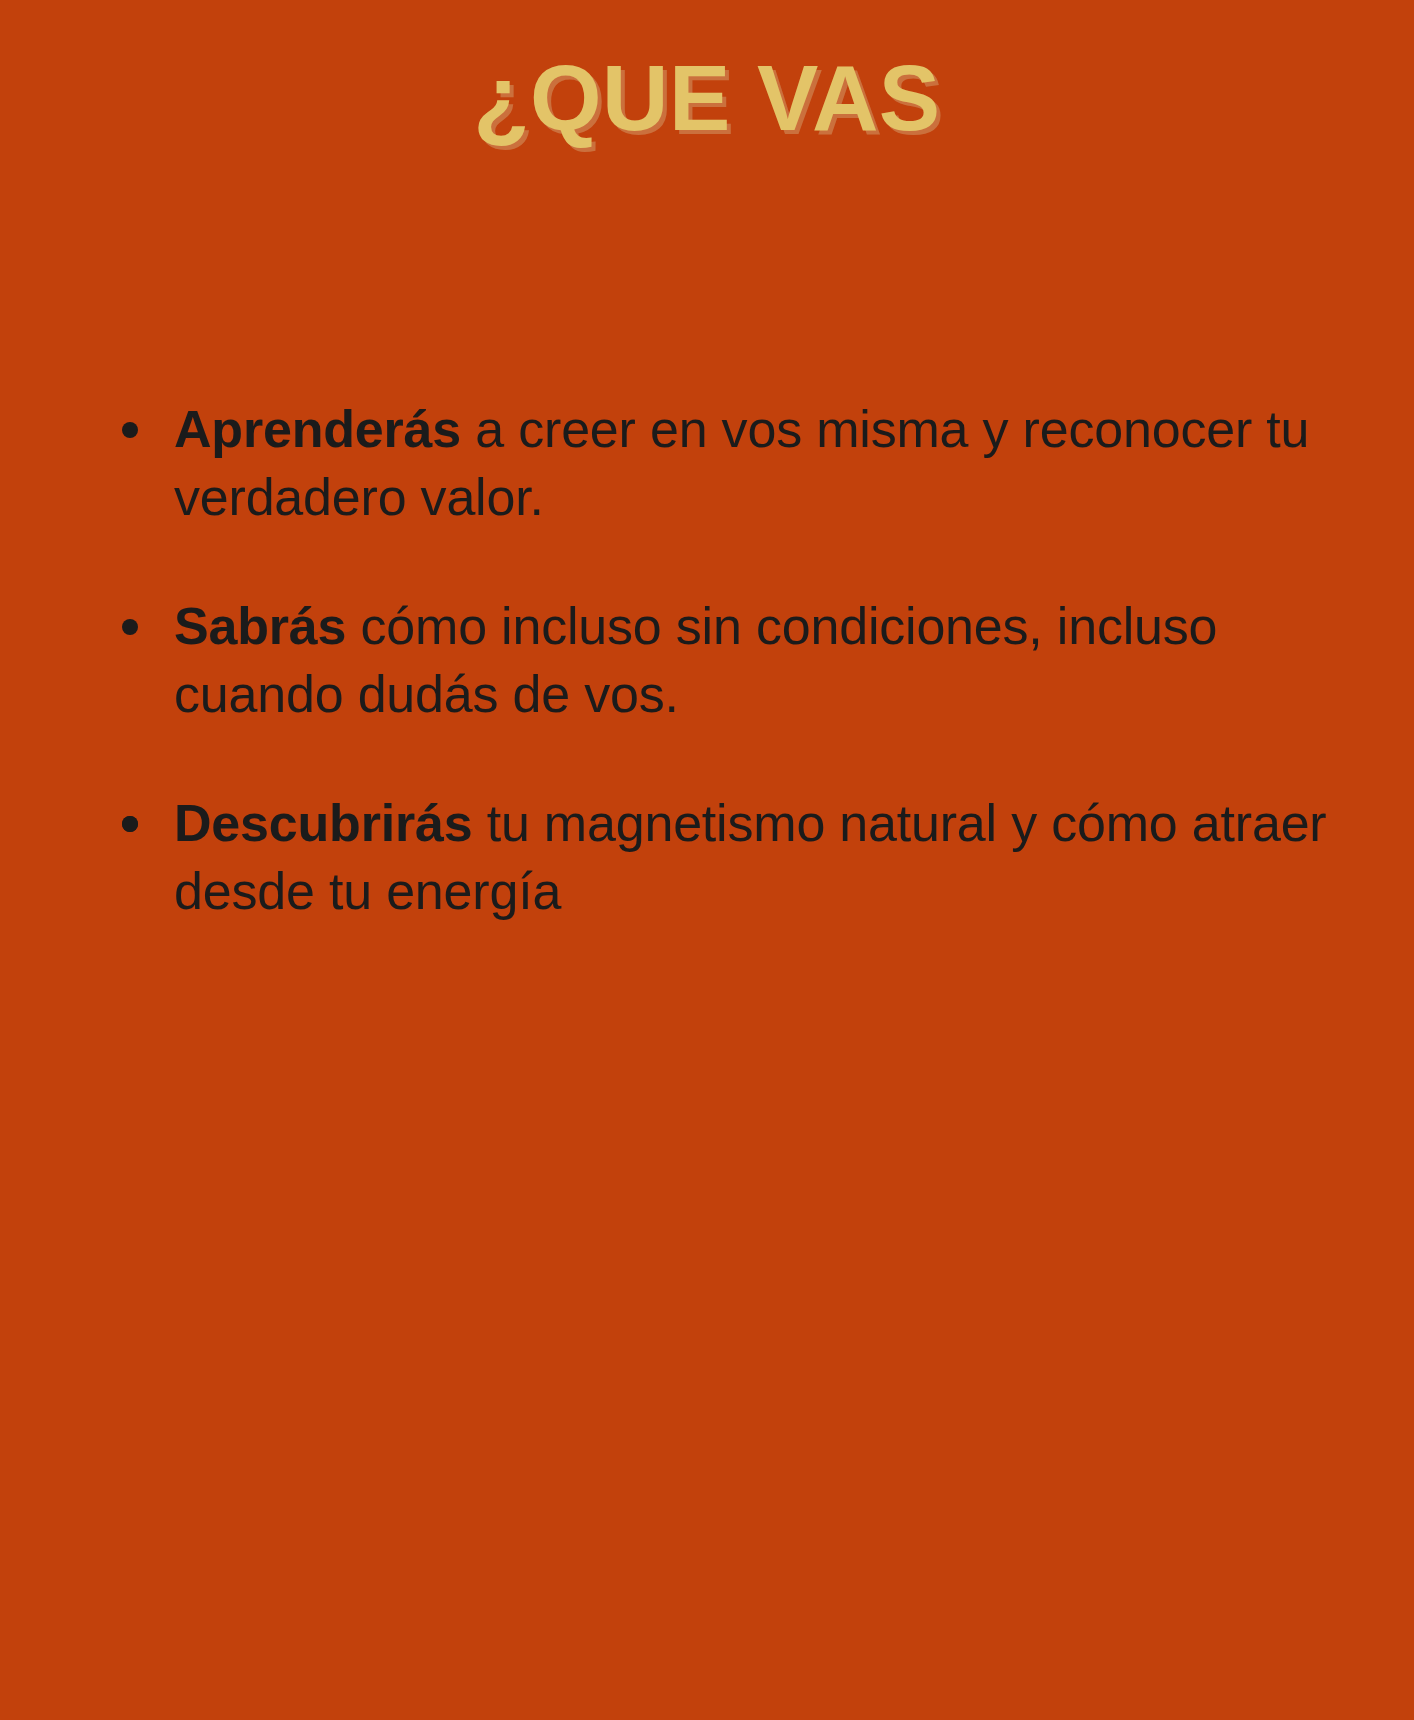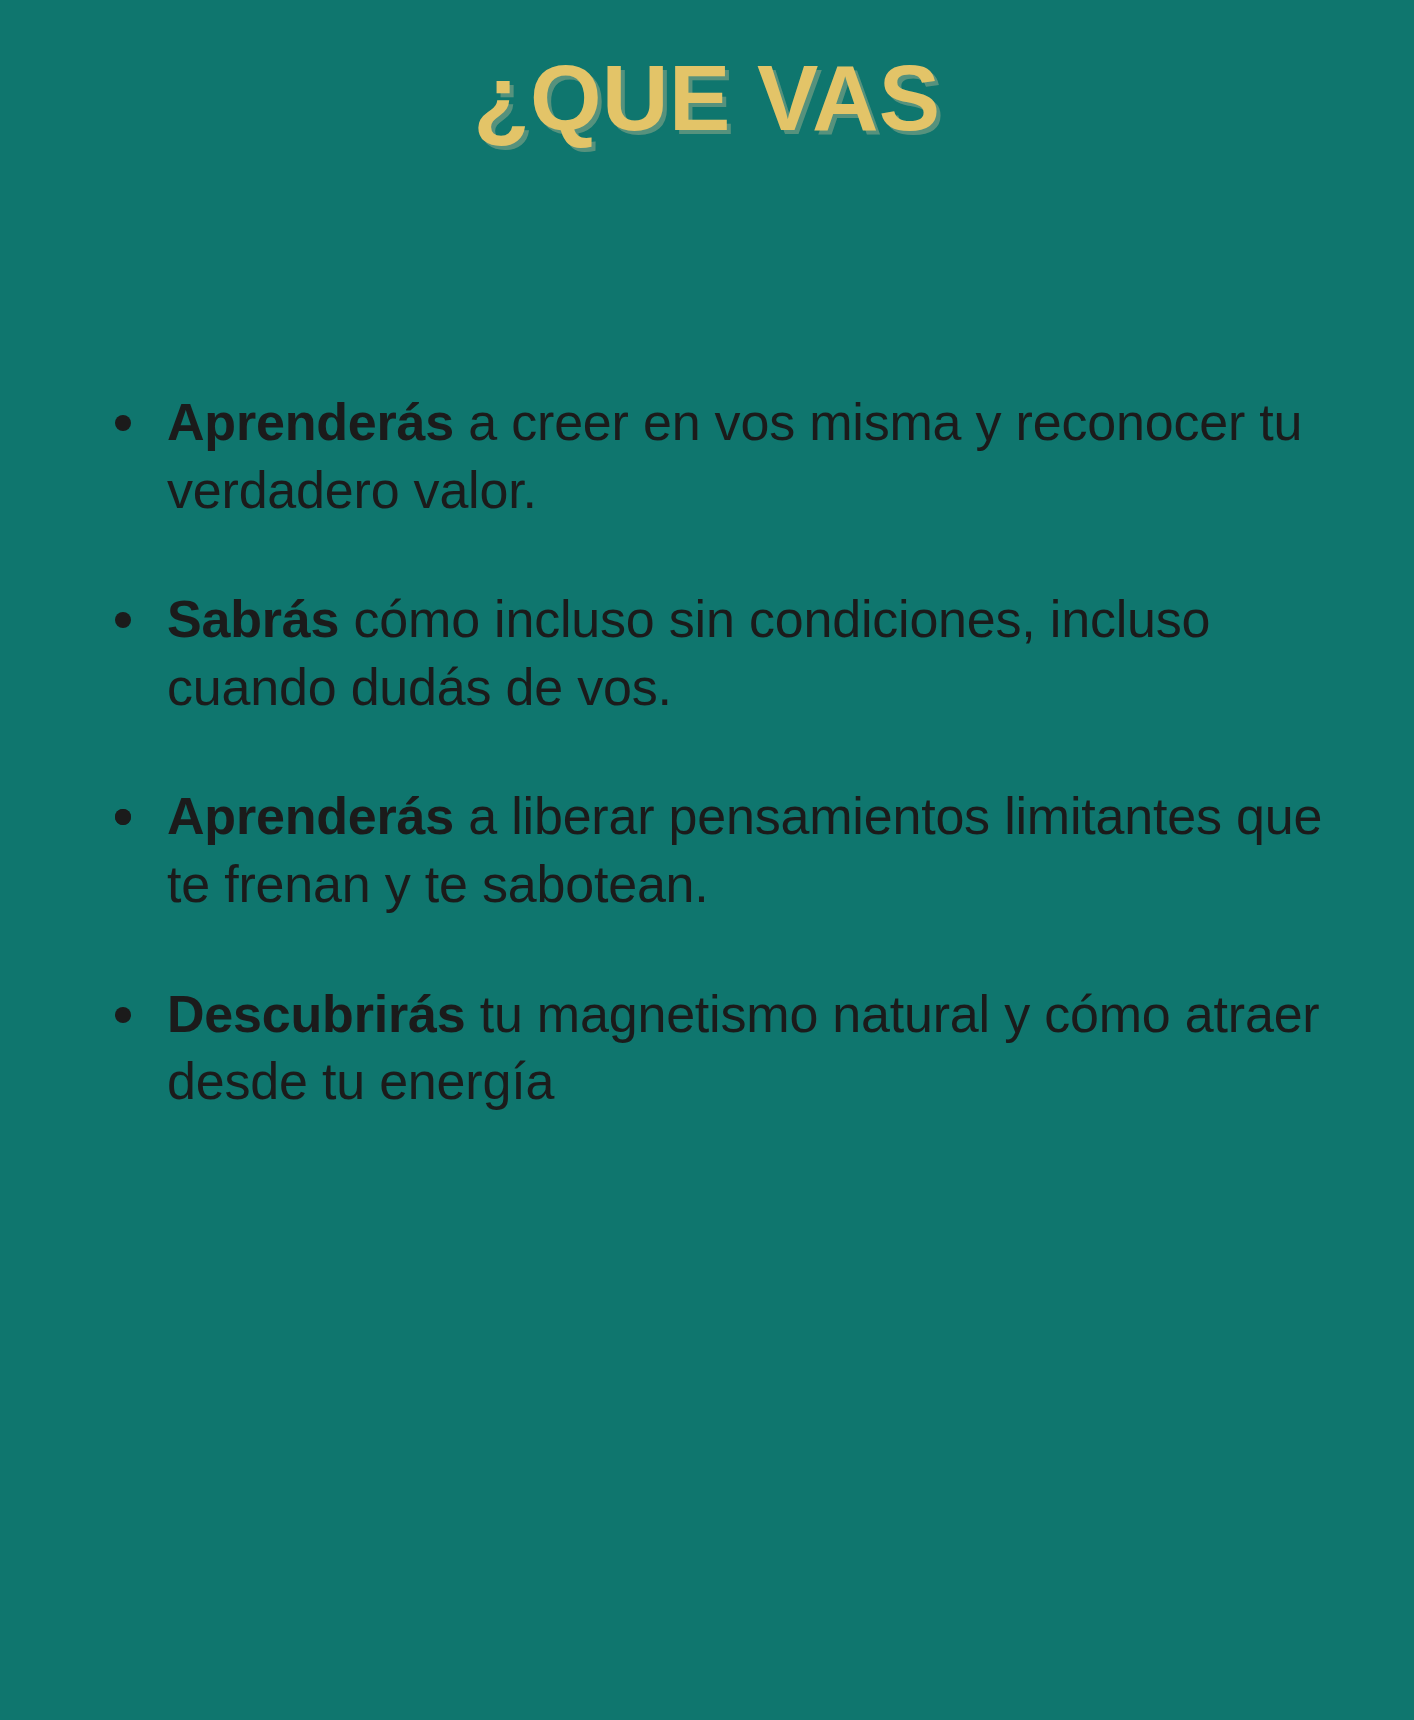--- a/index.html
+++ b/index.html
@@ -10,41 +10,41 @@
     width: 1414px;
     height: 1720px;
     background: #ffffff;
     font-family: "Liberation Sans", sans-serif;
     overflow: hidden;
   }
   .page {
     position: relative;
     width: 1414px;
     height: 1720px;
-    background: #0f766e;
+    background: #c2410c;
     box-sizing: border-box;
   }
   .title {
     margin: 0;
     padding-top: 40px;
     text-align: center;
     font-size: 92px;
     line-height: 1.28;
     font-weight: 800;
     letter-spacing: 0.5px;
     color: #e3c468;
     text-shadow: 4px 4px 0 rgba(220, 200, 155, 0.35);
     font-family: "Liberation Sans", sans-serif;
   }
   .title .line {
     display: block;
   }
   .bullet-list {
     list-style: none;
-    margin: 9px;
+    margin: 16px;
     padding: 0;
     position: absolute;
     top: 380px;
     left: 96px;
     right: 70px;
   }
   .bullet-item {
     position: relative;
     padding-left: 62px;
     margin-bottom: 62px;
@@ -88,24 +88,20 @@
 
     <li class="bullet-item">
       <span class="bullet-dot"></span>
       <span class="bullet-text"><b>Sabrás</b><span> cómo incluso sin condiciones, incluso cuando dudás de vos.</span></span>
     </li>
 
     <li class="bullet-item">
       <span class="bullet-dot"></span>
     </li>
 
-    <li class="bullet-item">
-      <span class="bullet-dot"></span>
-      <span class="bullet-text"><b>Aprenderás</b><span> a liberar pensamientos limitantes que te frenan y te sabotean.</span></span>
-    </li>
 
     <li class="bullet-item">
       <span class="bullet-dot"></span>
       <span class="bullet-text"><b>Descubrirás</b><span> tu magnetismo natural y cómo atraer desde tu energía</span></span>
     </li>
 
   </ul>
 
 </div>
 

